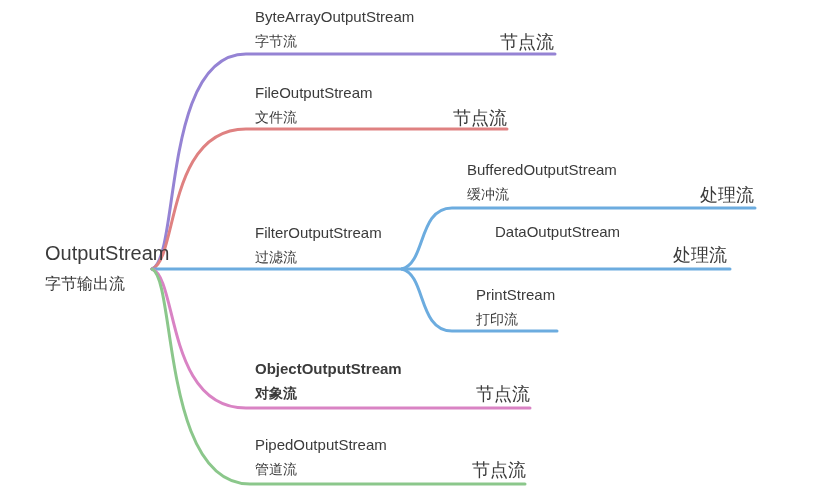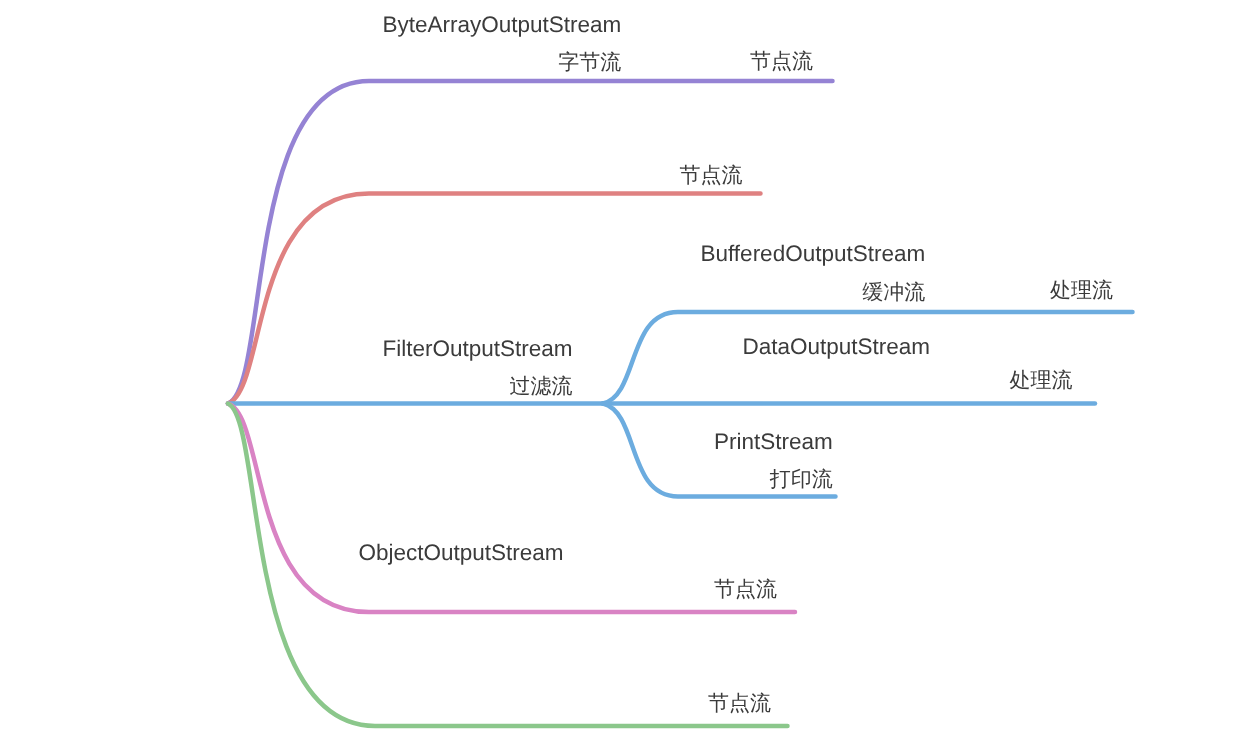--- a/index.html
+++ b/index.html
@@ -20,21 +20,20 @@
     fill: none;
     stroke-width: 3;
     stroke-linecap: round;
   }
   .node {
     position: absolute;
     line-height: 1;
     color: #3b3b3b;
     white-space: nowrap;
     cursor: default;
-    text-align: right;
   }
   .node .en {
     display: block;
     font-size: 15px;
     color: #3b3b3b;
   }
   .node .zh {
     display: block;
     font-size: 14px;
     margin-top: 10px;
@@ -42,21 +41,21 @@
   }
   .node.root .en {
     font-size: 20px;
   }
   .node.root .zh {
     font-size: 16px;
     margin-top: 13px;
   }
   .tag {
     position: absolute;
-    font-size: 14px;
+    font-size: 18px;
     line-height: 1;
     color: #3b3b3b;
     white-space: nowrap;
   }
 </style>
 </head>
 <body>
 
 <div class="canvas">
 
@@ -64,27 +63,35 @@
     <path d="M 152 269 C 180 258, 162 54, 246 54 L 555 54" stroke="#9583d4"></path>
     <path d="M 152 269 C 178 260, 166 129, 246 129 L 507 129" stroke="#df8181"></path>
     <path d="M 152 269 L 402 269" stroke="#6cacdf"></path>
     <path d="M 402 269 C 426 263, 418 208, 452 208 L 755 208" stroke="#6cacdf"></path>
     <path d="M 402 269 L 730 269" stroke="#6cacdf"></path>
     <path d="M 402 269 C 426 275, 418 331, 452 331 L 557 331" stroke="#6cacdf"></path>
     <path d="M 152 269 C 178 278, 166 408, 246 408 L 530 408" stroke="#d983c4"></path>
     <path d="M 152 269 C 176 280, 162 484, 250 484 L 525 484" stroke="#8bc78b"></path>
   </svg>
 
+  <div class="node root" style="left:45px; top:243px;">
+    <span class="en">OutputStream</span>
+    <span class="zh">字节输出流</span>
+  </div>
 
   <div class="node" style="left:255px; top:9px;">
     <span class="en">ByteArrayOutputStream</span>
     <span class="zh">字节流</span>
   </div>
   <div class="tag" style="left:500px; top:33px;">节点流</div>
 
+  <div class="node" style="left:255px; top:85px;">
+    <span class="en">FileOutputStream</span>
+    <span class="zh">文件流</span>
+  </div>
   <div class="tag" style="left:453px; top:109px;">节点流</div>
 
   <div class="node" style="left:467px; top:162px;">
     <span class="en">BufferedOutputStream</span>
     <span class="zh">缓冲流</span>
   </div>
 
   <div class="node" style="left:255px; top:225px;">
     <span class="en">FilterOutputStream</span>
     <span class="zh">过滤流</span>
@@ -94,20 +101,25 @@
   <div class="node" style="left:495px; top:224px;">
     <span class="en">DataOutputStream</span>
   </div>
   <div class="tag" style="left:673px; top:246px;">处理流</div>
 
   <div class="node" style="left:476px; top:287px;">
     <span class="en">PrintStream</span>
     <span class="zh">打印流</span>
   </div>
 
-  <div class="node" style="left:239px; top:361px;">
+  <div class="node" style="left:255px; top:361px;font-weight:bold;">
     <span class="en">ObjectOutputStream</span>
+    <span class="zh">对象流</span>
   </div>
   <div class="tag" style="left:476px; top:385px;">节点流</div>
 
+  <div class="node" style="left:255px; top:437px;">
+    <span class="en">PipedOutputStream</span>
+    <span class="zh">管道流</span>
+  </div>
   <div class="tag" style="left:472px; top:461px;">节点流</div>
 
 </div>
 
 </body></html>

